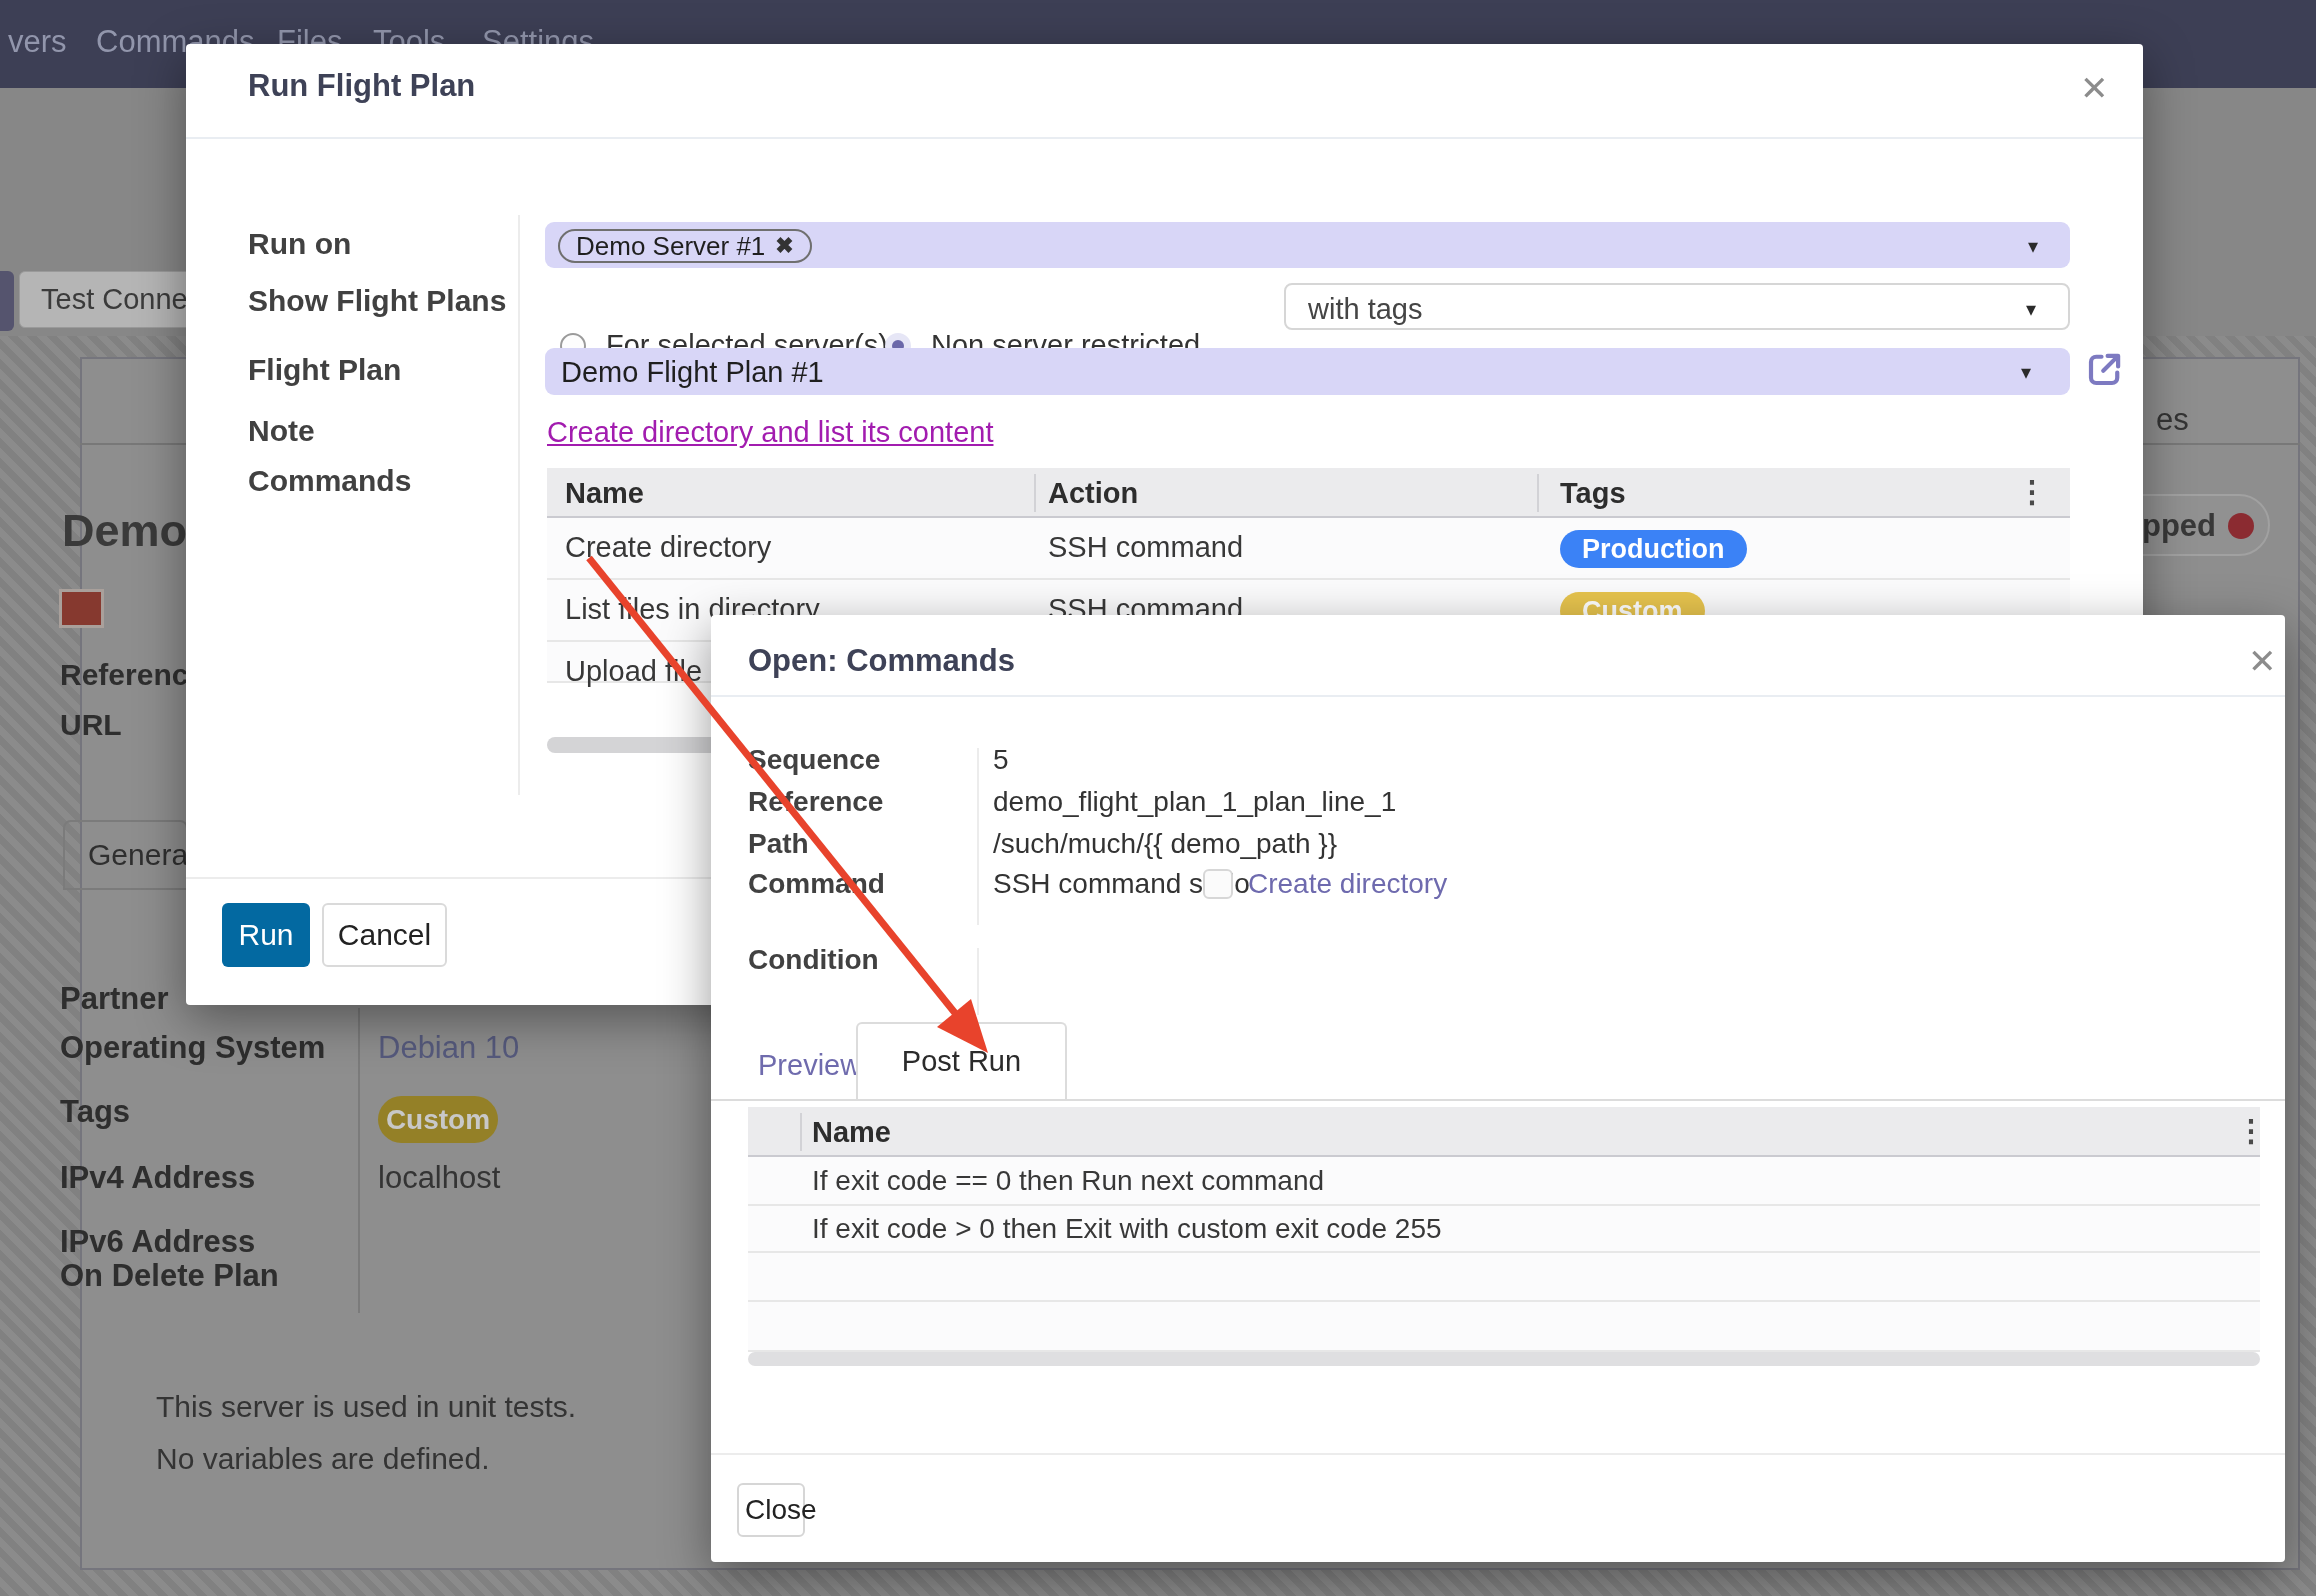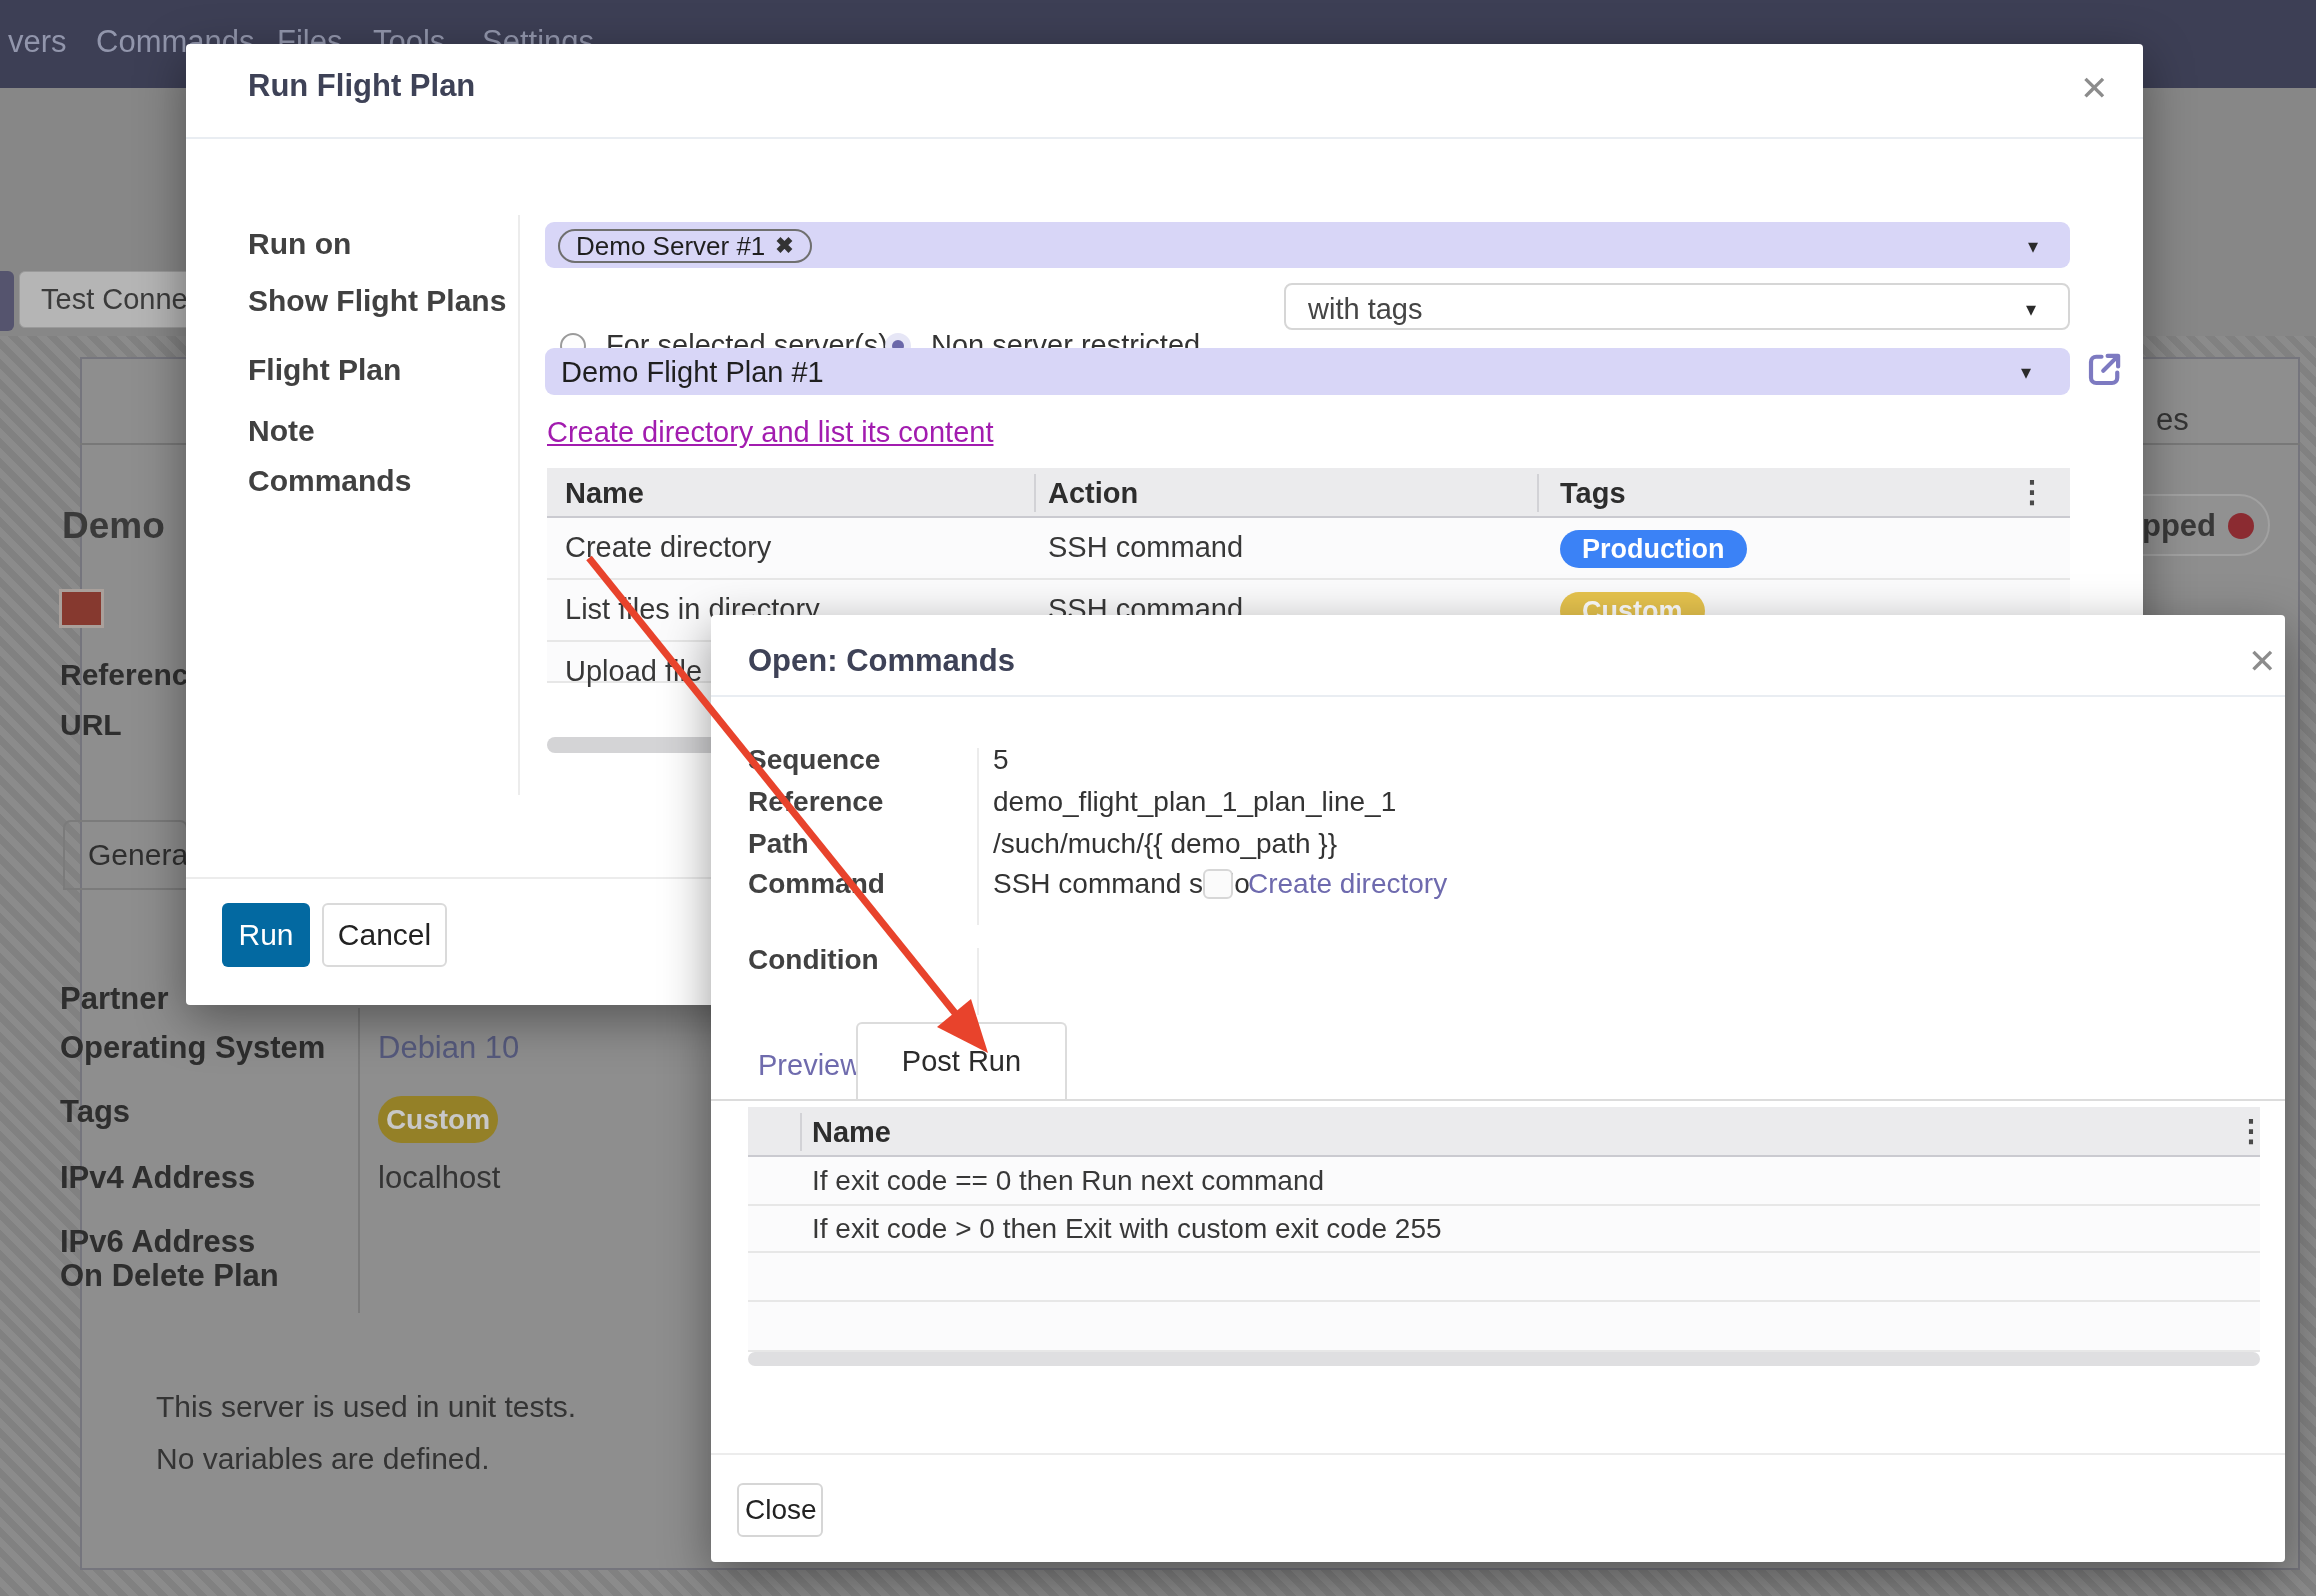--- a/index.html
+++ b/index.html
@@ -12,21 +12,21 @@
   .navbar .item{position:absolute;top:24px;font-size:31px;color:#9296ac;white-space:nowrap;}
   
   .bg-top{left:0;top:88px;width:2316px;height:248px;background:#878787;z-index:1;}
   .panel{left:80px;top:357px;width:2220px;height:1213px;background:#8e8e8e;border:2px solid #75757d;box-sizing:border-box;z-index:1;}
   .panel-divider{left:80px;top:443px;width:2220px;height:2px;background:#787878;z-index:2;}
   .bg-text{color:#343434;white-space:nowrap;z-index:2;}
   .bg-label{font-weight:bold;font-size:31px;color:#2e2e2e;white-space:nowrap;z-index:2;}
   .btn-frag-purple{left:0;top:271px;width:14px;height:60px;background:#55546e;border-radius:0 6px 6px 0;z-index:2;}
   .test-conn{left:19px;top:271px;width:181px;height:57px;background:#b5b5b5;border:1px solid #9a9a9a;
     border-radius:6px;box-sizing:border-box;font-size:29px;color:#3b3b3b;line-height:55px;padding-left:21px;z-index:2;}
-  .bg-heading{left:62px;top:505px;font-size:37px;font-weight:bold;color:#3a3a3a;z-index:2;white-space:nowrap;}
+  .bg-heading{left:62px;top:505px;font-size:45px;font-weight:bold;color:#3a3a3a;z-index:2;white-space:nowrap;}
   .bg-swatch{left:59px;top:589px;width:45px;height:39px;background:#86392f;border:3px solid #a9a09b;box-sizing:border-box;z-index:2;}
   .gen-tab{left:63px;top:820px;width:125px;height:70px;border:2px solid #7b7b7b;border-radius:8px 8px 0 0;
     box-sizing:border-box;font-size:30px;color:#2f2f2f;line-height:66px;padding-left:23px;z-index:2;}
   .bg-sep-v{left:358px;top:1008px;width:2px;height:305px;background:#7b7b7b;z-index:2;}
   .debian{color:#565a7d;font-size:31px;z-index:2;}
   .custom-dim{left:378px;top:1096px;width:120px;height:47px;background:#948027;border-radius:24px;
     color:#c8c8c8;font-weight:bold;font-size:28px;text-align:center;line-height:47px;z-index:2;}
   .status-btn{left:2040px;top:494px;width:230px;height:62px;background:#919191;border:2px solid #a1a1a1;
     border-radius:31px;box-sizing:border-box;z-index:2;}
   .status-btn .txt{position:absolute;left:100px;top:12px;font-size:31px;font-weight:bold;color:#383838;}
@@ -225,21 +225,21 @@
       <span class="c" style="left:64px;top:8px;font-size:28px;">If exit code == 0 then Run next command</span>
     </div>
     <div class="tbl-row" style="left:37px;top:591px;width:1512px;height:47px;">
       <span class="c" style="left:64px;top:7px;font-size:28px;">If exit code &gt; 0 then Exit with custom exit code 255</span>
     </div>
     <div class="tbl-row" style="left:37px;top:638px;width:1512px;height:49px;"></div>
     <div class="tbl-row" style="left:37px;top:687px;width:1512px;height:50px;"></div>
     <div class="scroll-strip" style="left:37px;top:737px;width:1512px;height:14px;background:#dfdfe1;"></div>
 
     <div class="abs hdiv" style="left:0;top:838px;width:1574px;background:#ececec;"></div>
-    <button class="btn plain" style="left:26px;top:868px;width:86px;height:54px;font-size:28px;border:2px solid #d6d6d6;">Close</button>
+    <button class="btn plain" style="left:26px;top:868px;width:68px;height:54px;font-size:28px;border:2px solid #d6d6d6;">Close</button>
   </div>
 
   <svg class="abs arrow-svg" width="2316" height="1596" viewBox="0 0 2316 1596">
     <line x1="589" y1="558" x2="955" y2="1013" stroke="#e8432c" stroke-width="7"></line>
     <polygon points="988,1053 937,1027 971,999" fill="#e8432c"></polygon>
   </svg>
 
 </div>
 
 </body></html>

